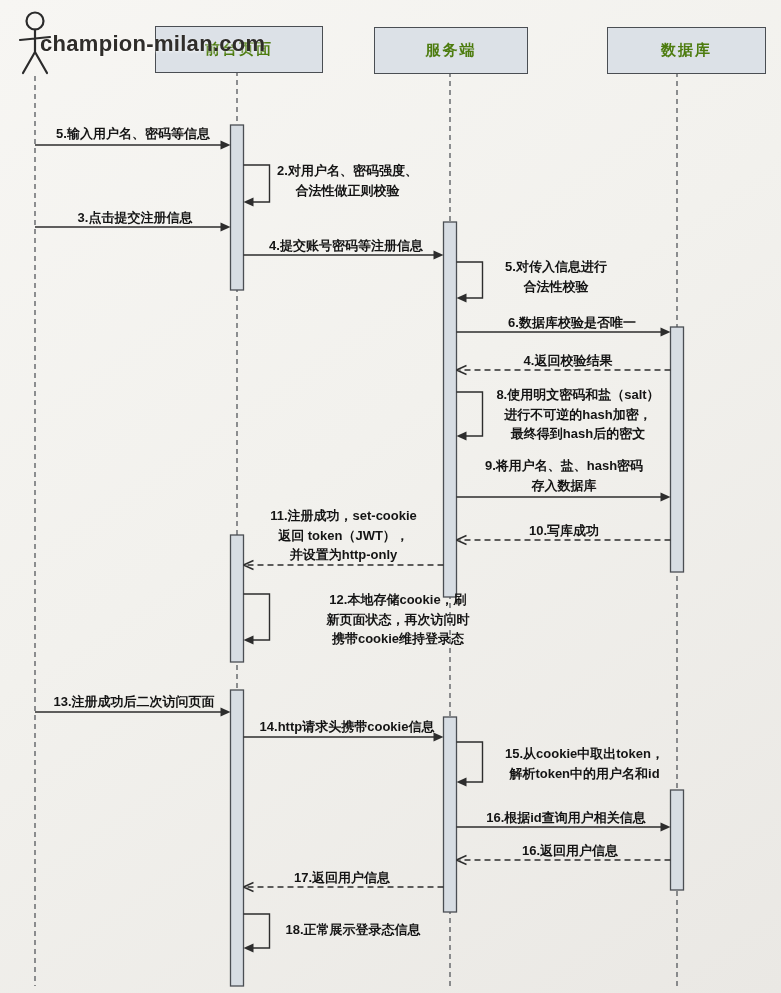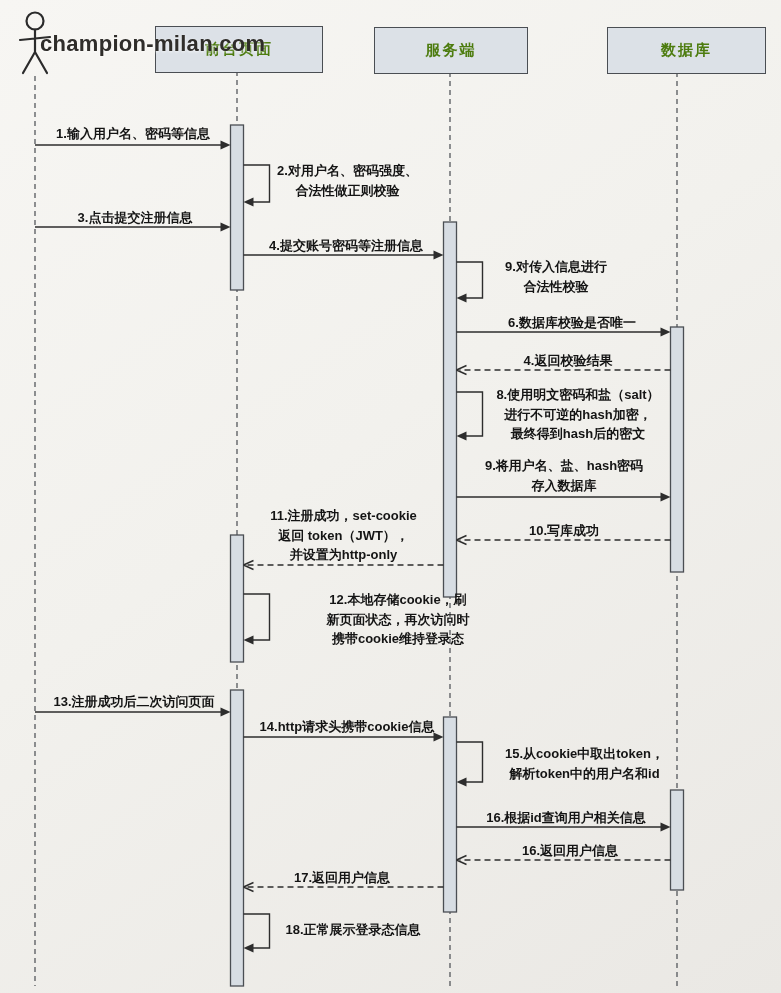--- a/index.html
+++ b/index.html
@@ -92,26 +92,26 @@
       <path d="M 243.5 887 L 253.5 882.5 M 243.5 887 L 253.5 891.5" class="msgline"></path>
       <path d="M 243.5 914 L 269.5 914 L 269.5 948 L 246.5 948" class="msgline"></path>
       <polygon points="243.5,948 253.5,943.5 253.5,952.5" class="arrowhead"></polygon>
       <circle cx="35" cy="21" r="8.5" class="actor-figure"></circle>
       <path d="M 35 29.5 L 35 52 M 20 40 L 50 37 M 35 52 L 23 73 M 35 52 L 47 73" class="actor-figure"></path>
     </svg>
   <div class="pbox" id="p-frontend" style="left: 155px; top: 26px; width: 166px; height: 45px;">前台页面</div>
   <div class="pbox" id="p-server" style="left: 374px; top: 27px; width: 152px; height: 45px;">服务端</div>
   <div class="pbox" id="p-db" style="left: 599px; top: 27px; width: 157px; height: 45px; margin-left: 8px;">数据库</div>
   <div class="watermark">champion-milan.com</div>
-<div class="msg-label" style="left: 38px; top: 124px; width: 190px;">1.输入用户名、密码等信息</div>
+<div class="msg-label" style="left: 38px; top: 124px; width: 190px;">5.输入用户名、密码等信息</div>
     <div class="msg-label" style="left: 260px; top: 161px; width: 175px;">2.对用户名、密码强度、
 合法性做正则校验</div>
     <div class="msg-label" style="left: 55px; top: 208px; width: 160px;">3.点击提交注册信息</div>
     <div class="msg-label" style="left: 250px; top: 236px; width: 192px;">4.提交账号密码等注册信息</div>
-    <div class="msg-label" style="left: 486px; top: 257px; width: 140px;">9.对传入信息进行
+    <div class="msg-label" style="left: 486px; top: 257px; width: 140px;">5.对传入信息进行
 合法性校验</div>
     <div class="msg-label" style="left: 492px; top: 313px; width: 160px;">6.数据库校验是否唯一</div>
     <div class="msg-label" style="left: 512px; top: 351px; width: 112px;">4.返回校验结果</div>
     <div class="msg-label" style="left: 483px; top: 385px; width: 190px;">8.使用明文密码和盐（salt）
 进行不可逆的hash加密，
 最终得到hash后的密文</div>
     <div class="msg-label" style="left: 468px; top: 456px; width: 192px;">9.将用户名、盐、hash密码
 存入数据库</div>
     <div class="msg-label" style="left: 514px; top: 521px; width: 100px;">10.写库成功</div>
     <div class="msg-label" style="left: 256px; top: 506px; width: 175px;">11.注册成功，set-cookie

